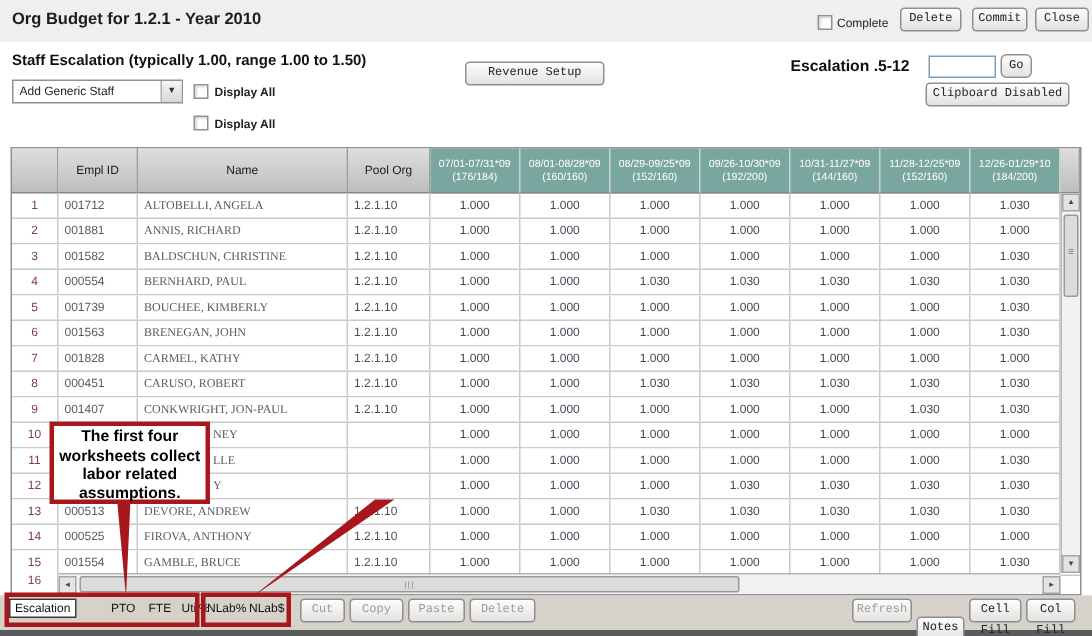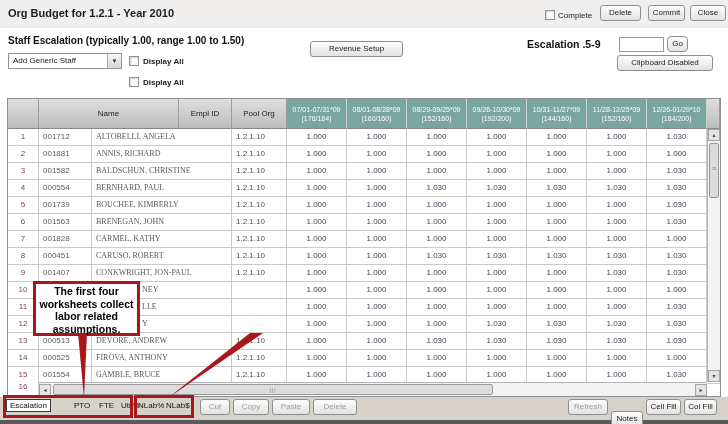--- a/index.html
+++ b/index.html
@@ -3,21 +3,21 @@
 <meta charset="utf-8">
 <style>
   * { margin:0; padding:0; box-sizing:border-box; }
   body { font-family:"Liberation Sans", sans-serif; background:#fff; }
   .window { position:relative; width:728px; height:424px; background:#fff; overflow:hidden; }
 
   
   .topstrip { position:absolute; left:0; top:0; width:728px; height:28px; background:#f0efee; }
   .title { position:absolute; left:8px; top:7px; font-size:11px; font-weight:bold; color:#1c1c1c; }
   .btn { position:absolute; background:linear-gradient(#fdfdfd,#e3e2e0); border:1px solid #8e8f8f; border-radius:3px;
-         font-size:8px; color:#222; text-align:center; line-height:14px; height:16px; cursor:default; }
+         font-size:8px; color:#222; text-align:center; line-height:14px; height:16px; cursor:default;font-family:Liberation Mono, monospace; }
   .btn.disabled { color:#9b9b9b; }
   .cb { position:absolute; width:10px; height:10px; background:#fff; border:1px solid #919191;
         box-shadow:inset 1px 1px 2px rgba(0,0,0,.18); }
   .cblabel { position:absolute; font-size:8px; font-weight:bold; color:#222; }
 
   
   .sectionlabel { position:absolute; left:8px; top:35px; font-size:10px; font-weight:bold; color:#111; }
   .dd { position:absolute; width:114px; height:16px; background:#fff; border:1px solid #88959f; font-size:8px;
         line-height:14px; padding-left:4px; color:#222; }
   .dd .caret { position:absolute; right:0; top:0; width:14px; height:14px; background:linear-gradient(#f6f6f6,#d7d7d7);
@@ -81,30 +81,30 @@
   <div class="sectionlabel">Staff Escalation (typically 1.00, range 1.00 to 1.50)</div>
   <div class="dd" style="left:8px; top:53px;">
     <span>Add Generic Staff</span>
     <span class="caret">▼</span>
   </div>
   <span class="cb" style="left:129px; top:56px;"></span>
   <span class="cblabel" style="left:143px; top:57px;">Display All</span>
   <span class="cb" style="left:129px; top:77px;"></span>
   <span class="cblabel" style="left:143px; top:78px;">Display All</span>
   <div class="btn" style="left:310px; top:41px; width:93px;">Revenue Setup</div>
-  <div class="esclabel">Escalation .5-9</div>
+  <div class="esclabel">Escalation .5-12</div>
   <input class="escinput" value="" style="">
   <div class="btn" style="left:667px; top:36px; width:21px; border-radius:4px;">Go</div>
   <div class="btn" style="left:617px; top:55px; width:96px;">Clipboard Disabled</div>
 
   <div class="grid">
     <div class="hdr">
       <div class="th c0"></div>
+      <div class="th c1">Empl ID</div>
       <div class="th c2">Name</div>
-      <div class="th c1">Empl ID</div>
       <div class="th c3">Pool Org</div>
       <span style="display:flex;">
           <div class="th date">
             <div>07/01-07/31*09</div>
             <div>(176/184)</div>
           </div>
           <div class="th date">
             <div>08/01-08/28*09</div>
             <div>(160/160)</div>
           </div>

